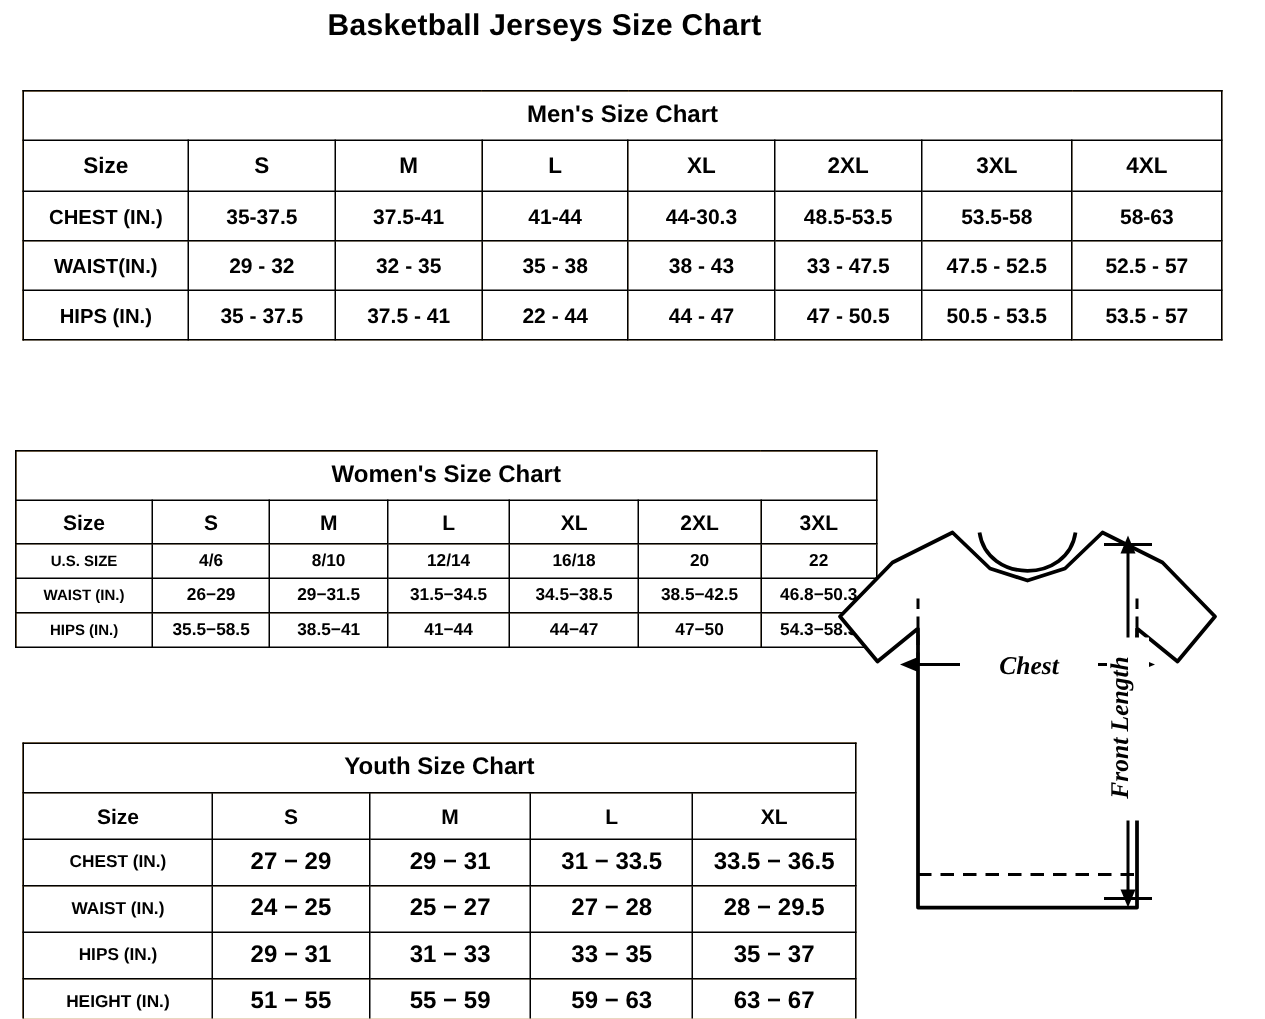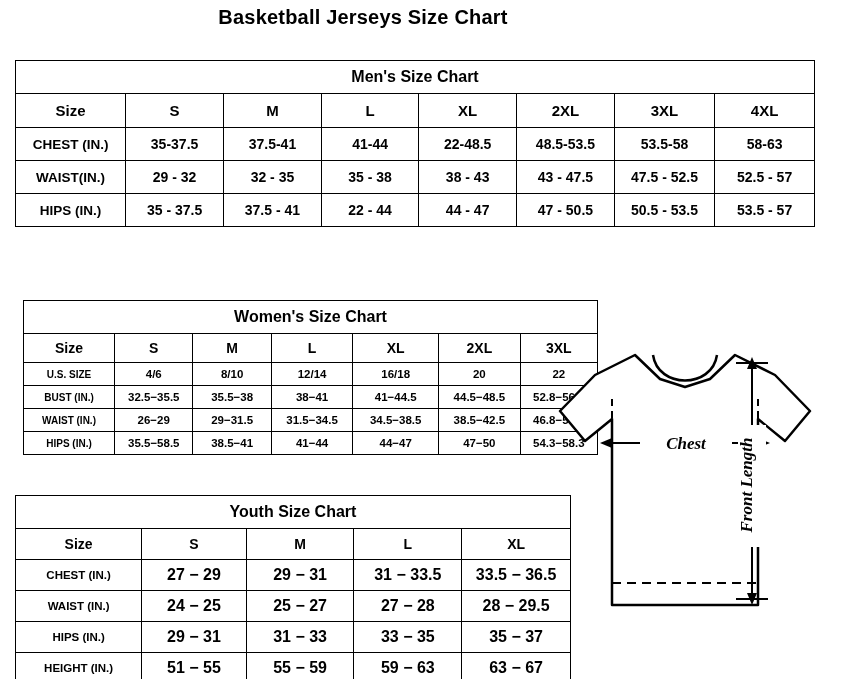--- a/index.html
+++ b/index.html
@@ -62,21 +62,21 @@
     font-size: 14px;
     padding: 8px 4px;
   }
   #mens-chart td.rowlabel {
     font-size: 13.5px;
   }
 
   
   #womens-chart {
     top: 300px;
-    left: 23px;
+    left: 10px;
     width: 575px;
   }
   #womens-chart .title-row th {
     font-size: 16px;
     padding: 7px 0;
   }
   #womens-chart .header-row th {
     font-size: 14px;
     padding: 6px 0;
   }
@@ -147,32 +147,32 @@
     <th style="width:98px">XL</th>
     <th style="width:98px">2XL</th>
     <th style="width:100px">3XL</th>
     <th style="width:100px">4XL</th>
   </tr>
   <tr>
     <td class="rowlabel">CHEST (IN.)</td>
     <td>35-37.5</td>
     <td>37.5-41</td>
     <td>41-44</td>
-    <td>22-48.5</td>
+    <td>44-30.3</td>
     <td>48.5-53.5</td>
     <td>53.5-58</td>
     <td>58-63</td>
   </tr>
   <tr>
     <td class="rowlabel">WAIST(IN.)</td>
     <td>29 - 32</td>
     <td>32 - 35</td>
     <td>35 - 38</td>
     <td>38 - 43</td>
-    <td>43 - 47.5</td>
+    <td>33 - 47.5</td>
     <td>47.5 - 52.5</td>
     <td>52.5 - 57</td>
   </tr>
   <tr>
     <td class="rowlabel">HIPS (IN.)</td>
     <td>35 - 37.5</td>
     <td>37.5 - 41</td>
     <td>22 - 44</td>
     <td>44 - 47</td>
     <td>47 - 50.5</td>
@@ -197,29 +197,20 @@
     <th style="width:72px">3XL</th>
   </tr>
   <tr>
     <td class="rowlabel">U.S. SIZE</td>
     <td>4/6</td>
     <td>8/10</td>
     <td>12/14</td>
     <td>16/18</td>
     <td>20</td>
     <td>22</td>
-  </tr>
-  <tr>
-    <td class="rowlabel">BUST  (IN.)</td>
-    <td>32.5−35.5</td>
-    <td>35.5−38</td>
-    <td>38−41</td>
-    <td>41−44.5</td>
-    <td>44.5−48.5</td>
-    <td>52.8−56.5</td>
   </tr>
   <tr>
     <td class="rowlabel">WAIST  (IN.)</td>
     <td>26−29</td>
     <td>29−31.5</td>
     <td>31.5−34.5</td>
     <td>34.5−38.5</td>
     <td>38.5−42.5</td>
     <td>46.8−50.3</td>
   </tr>

